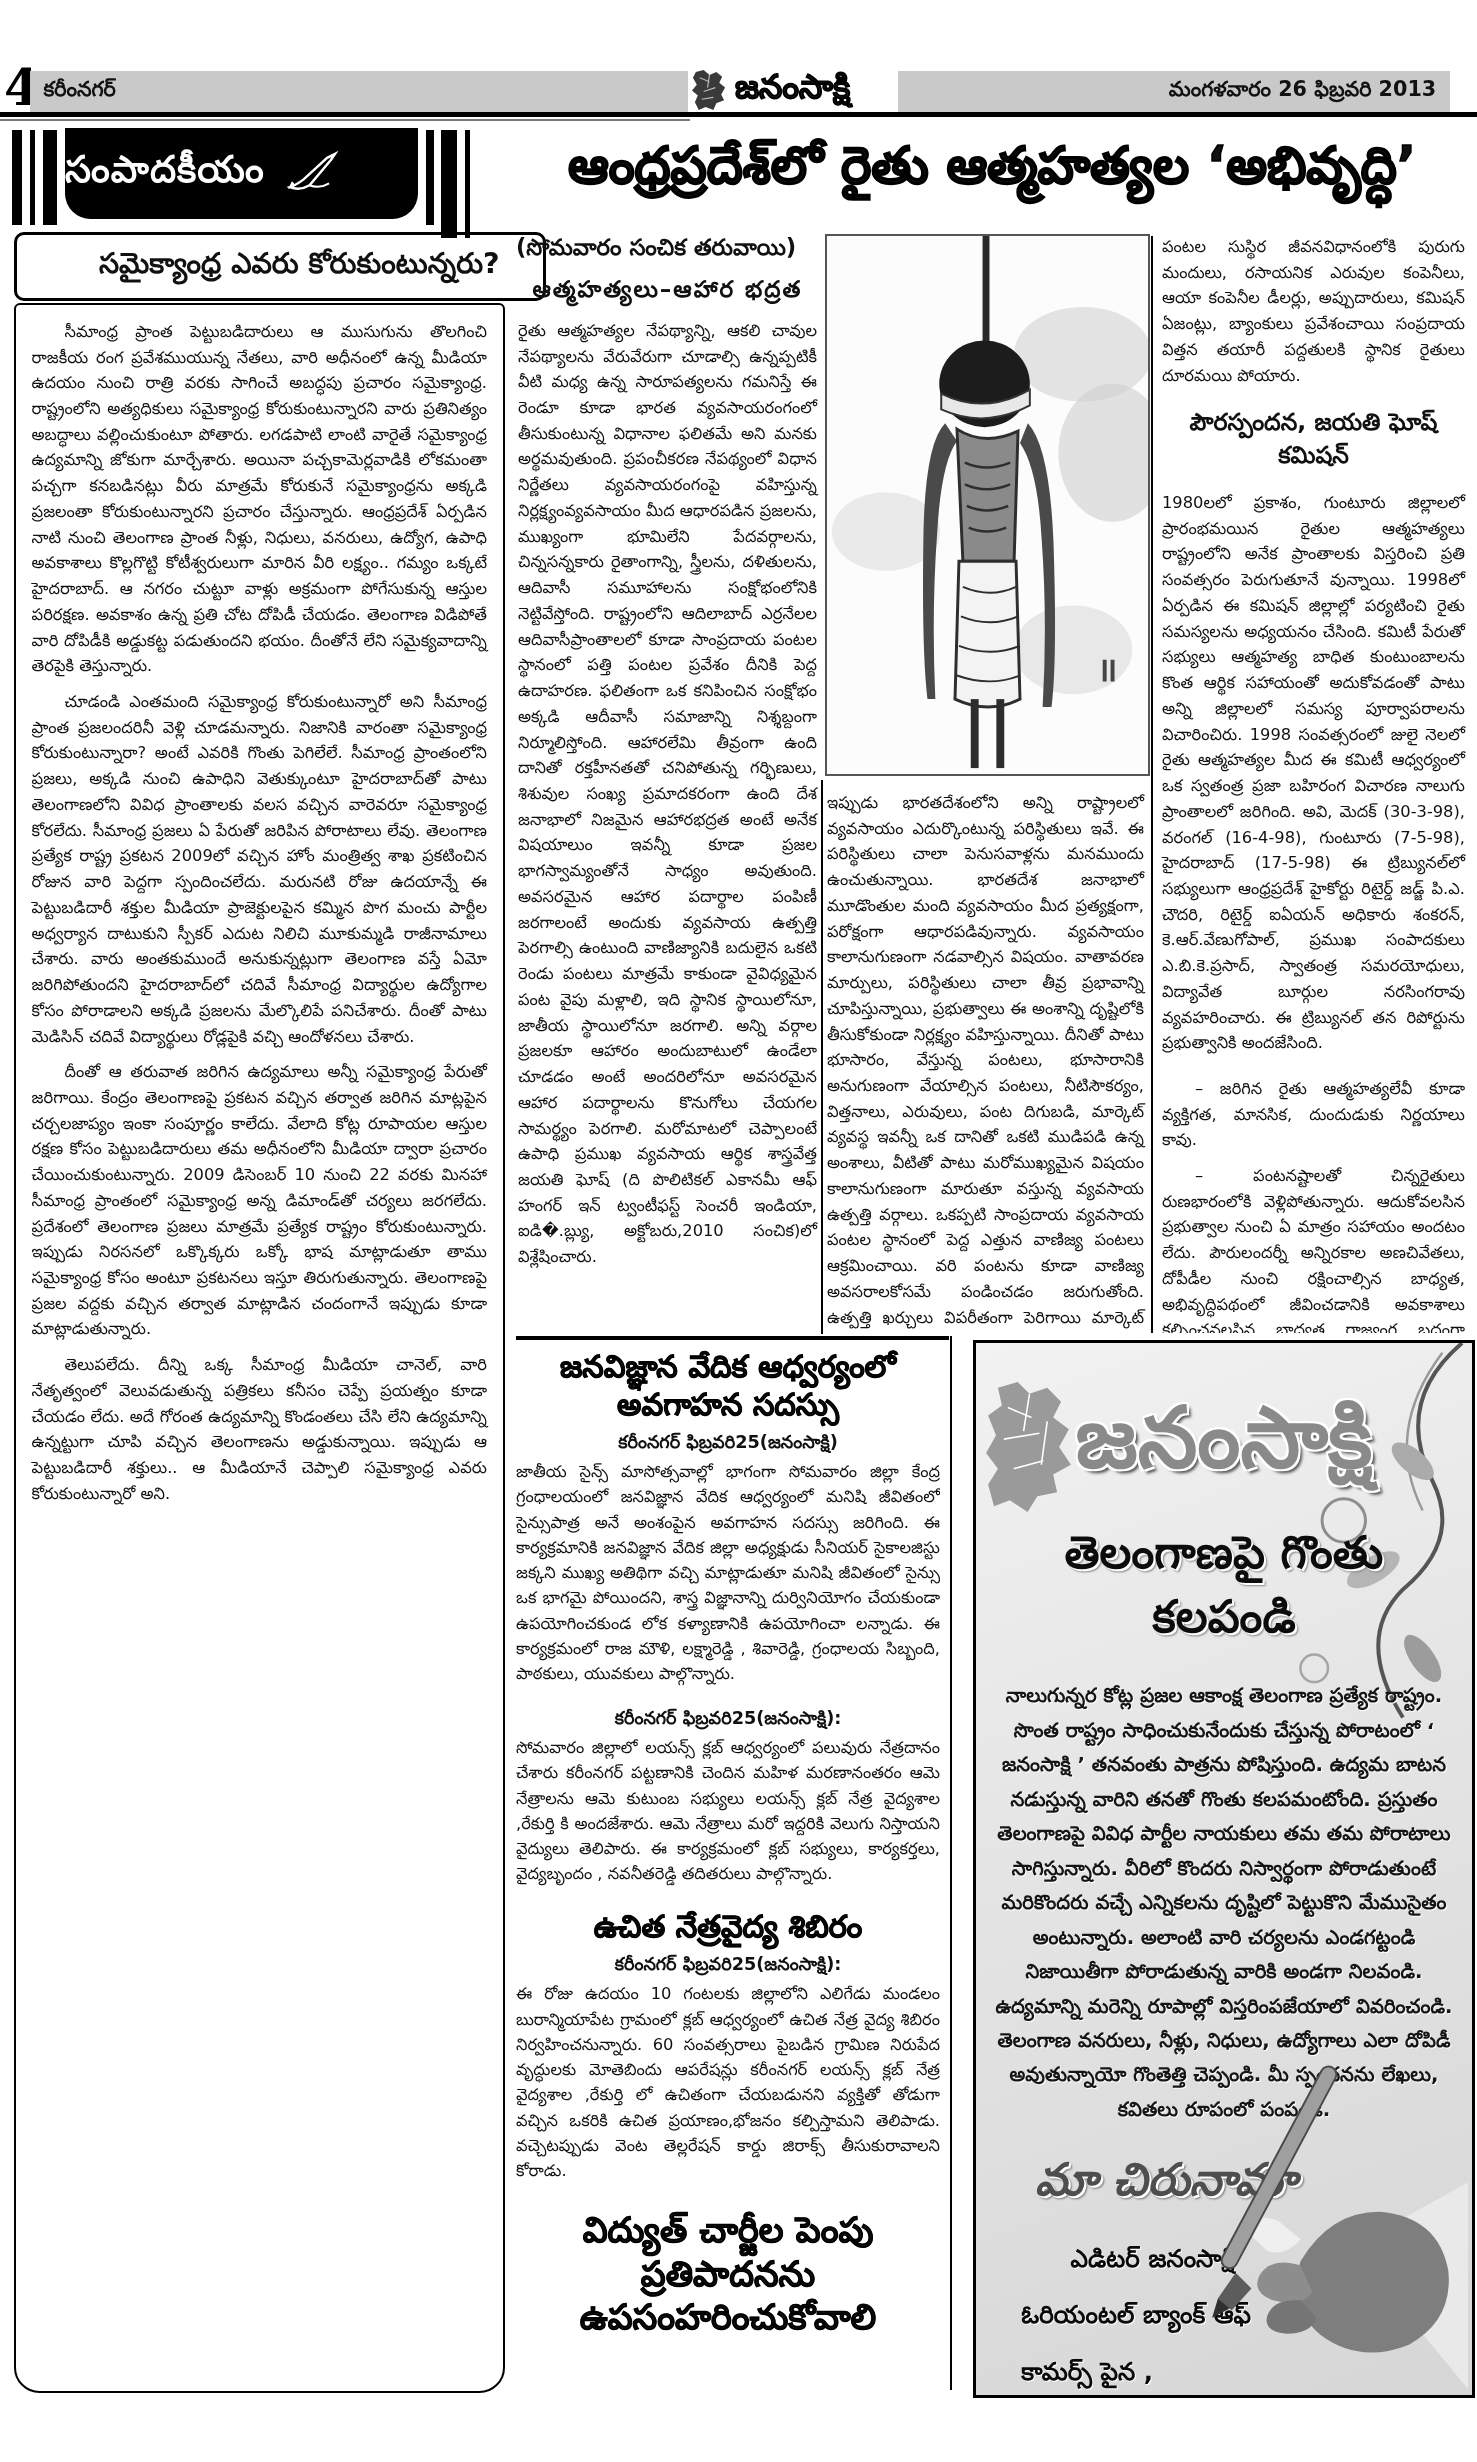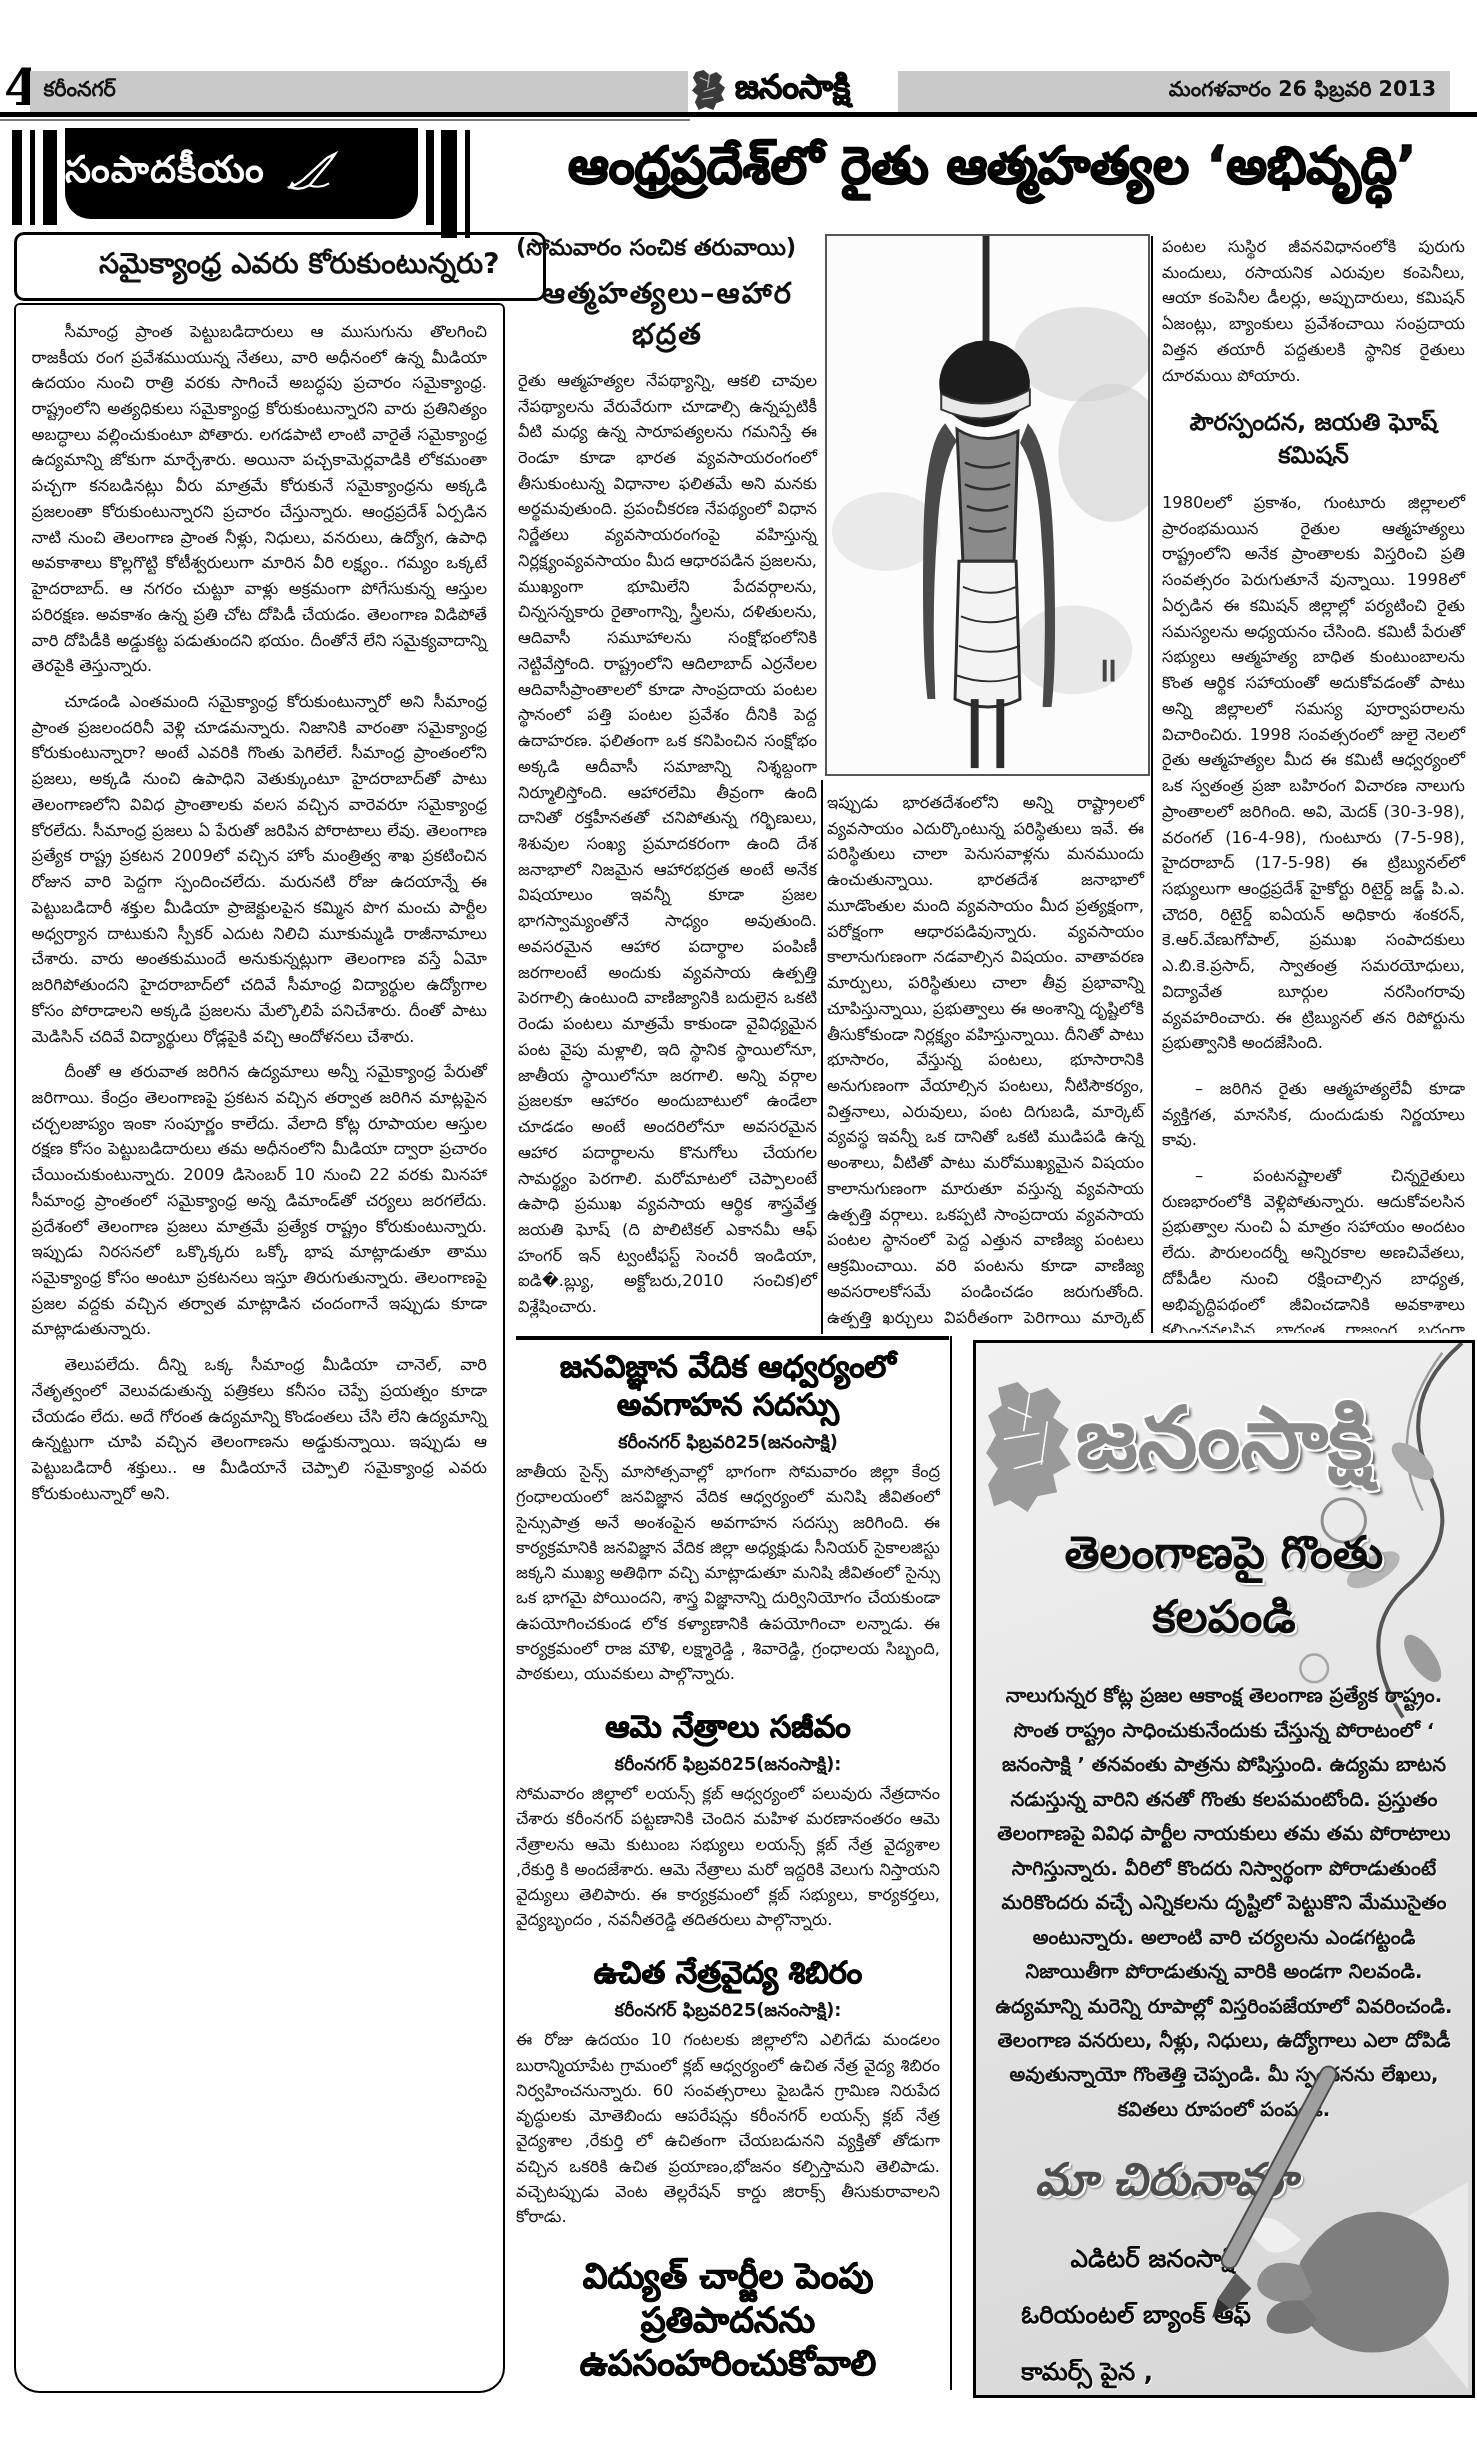--- a/index.html
+++ b/index.html
@@ -21,21 +21,21 @@
   .vbar{background:#000;}
   .ed-headbox{border:3px solid #000;border-radius:9.9px;display:flex;align-items:center;justify-content:center;padding-left:39px;}
   .ed-headline{font-size:28.6px;font-weight:bold;text-align:center;padding:5.9px 9.9px;}
   .ed-bodybox{border:2px solid #000;border-radius:5.9px 5.9px 25.6px 25.6px;overflow:hidden;}
   .bodytext{font-size:16.3px;line-height:1.58;text-align:justify;padding:13.8px 15.8px;}
   .bodytext p{margin:0 0 9.9px 0;text-indent:33px;}
   
   .main-headline{font-size:51px;font-weight:bold;text-align:center;letter-spacing:0px;
                  -webkit-text-stroke:1.5px #000;}
   .note{font-size:22.7px;font-weight:bold;}
-  .kicker{font-size:29px;font-weight:bold;text-align:center;letter-spacing:2px;margin-top:9.9px;}
+  .kicker{font-size:23px;font-weight:bold;text-align:center;letter-spacing:2px;margin-top:9.9px;}
   .col{overflow:hidden;}
   .col .bodytext{padding:9.9px 2px;}
   .subhead{font-size:23.6px;font-weight:bold;text-align:center;margin:9.9px 0 5.9px 0;}
   .bullet{margin:0 0 9.9px 0;text-indent:0;}
   .illus-box{border:2px solid #555;background:#fdfdfd;}
   .colrule{background:#000;width:2px;}
   .hsep{background:#000;height:3.9px;}
   
   .news-headline{font-size:30.5px;font-weight:bold;text-align:center;line-height:1.25;
                  -webkit-text-stroke:0.6px #000;}
@@ -174,21 +174,20 @@
 
   <div class="abs col" style="left:516px;top:1348px;width:424px;height:1042px;">
 
     <div>
       <div class="news-headline">జనవిజ్ఞాన వేదిక ఆధ్వర్యంలో అవగాహన సదస్సు</div>
       <div class="dateline">కరీంనగర్ ఫిబ్రవరి25(జనంసాక్షి)</div>
       <div class="news-body">జాతీయ సైన్స్ మాసోత్సవాల్లో భాగంగా సోమవారం జిల్లా కేంద్ర గ్రంధాలయంలో జనవిజ్ఞాన వేదిక ఆధ్వర్యంలో మనిషి జీవితంలో సైన్సుపాత్ర అనే అంశంపైన అవగాహన సదస్సు జరిగింది. ఈ కార్యక్రమానికి జనవిజ్ఞాన వేదిక జిల్లా అధ్యక్షుడు సీనియర్ సైకాలజిస్టు జక్కని ముఖ్య అతిథిగా వచ్చి మాట్లాడుతూ మనిషి జీవితంలో సైన్సు ఒక భాగమై పోయిందని, శాస్త్ర విజ్ఞానాన్ని దుర్వినియోగం చేయకుండా ఉపయోగించకుండ లోక కళ్యాణానికి ఉపయోగించా లన్నాడు. ఈ కార్యక్రమంలో రాజ మౌళి, లక్ష్మారెడ్డి , శివారెడ్డి, గ్రంధాలయ సిబ్బంది, పాఠకులు, యువకులు  పాల్గొన్నారు.</div>
     </div>
 
     <div style="margin-top:21.7px;">
-      <div class="news-headline">ఆమె నేత్రాలు సజీవం</div>
       <div class="dateline">కరీంనగర్  ఫిబ్రవరి25(జనంసాక్షి):</div>
       <div class="news-body">సోమవారం జిల్లాలో లయన్స్ క్లబ్ ఆధ్వర్యంలో పలువురు నేత్రదానం చేశారు కరీంనగర్ పట్టణానికి చెందిన మహిళ మరణానంతరం ఆమె నేత్రాలను ఆమె కుటుంబ సభ్యులు లయన్స్ క్లబ్ నేత్ర వైద్యశాల ,రేకుర్తి కి అందజేశారు. ఆమె నేత్రాలు మరో ఇద్దరికి వెలుగు నిస్తాయని వైద్యులు తెలిపారు. ఈ కార్యక్రమంలో క్లబ్ సభ్యులు, కార్యకర్తలు, వైద్యబృందం , నవనీతరెడ్డి తదితరులు పాల్గొన్నారు.</div>
     </div>
 
     <div style="margin-top:21.7px;">
       <div class="news-headline">ఉచిత నేత్రవైద్య శిబిరం</div>
       <div class="dateline">కరీంనగర్ ఫిబ్రవరి25(జనంసాక్షి):</div>
       <div class="news-body">ఈ రోజు ఉదయం 10 గంటలకు జిల్లాలోని ఎలిగేడు మండలం బురాన్మియాపేట గ్రామంలో క్లబ్ ఆధ్వర్యంలో ఉచిత నేత్ర వైద్య శిబిరం నిర్వహించనున్నారు. 60 సంవత్సరాలు పైబడిన గ్రామిణ నిరుపేద వృద్ధులకు మోతెబిందు ఆపరేషన్లు కరీంనగర్ లయన్స్ క్లబ్ నేత్ర వైద్యశాల ,రేకుర్తి లో ఉచితంగా చేయబడునని వ్యక్తితో తోడుగా వచ్చిన ఒకరికి ఉచిత ప్రయాణం,భోజనం కల్పిస్తామని తెలిపాడు. వచ్చెటప్పుడు వెంట తెల్లరేషన్ కార్డు జిరాక్స్ తీసుకురావాలని కోరాడు.</div>
     </div>
 

